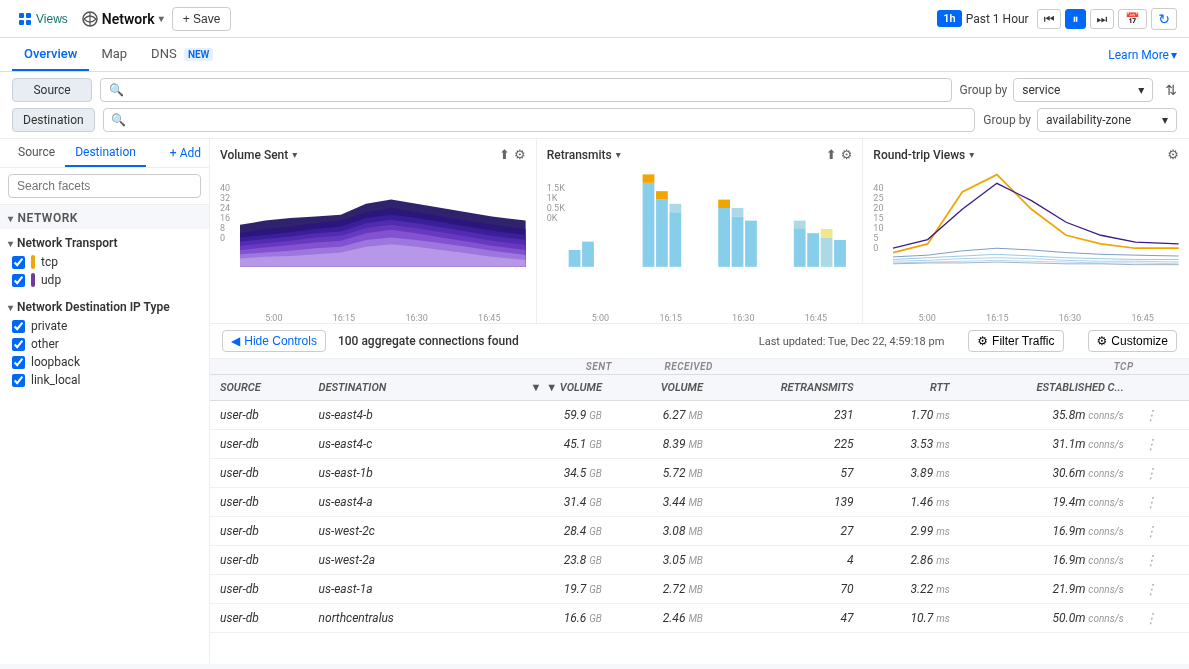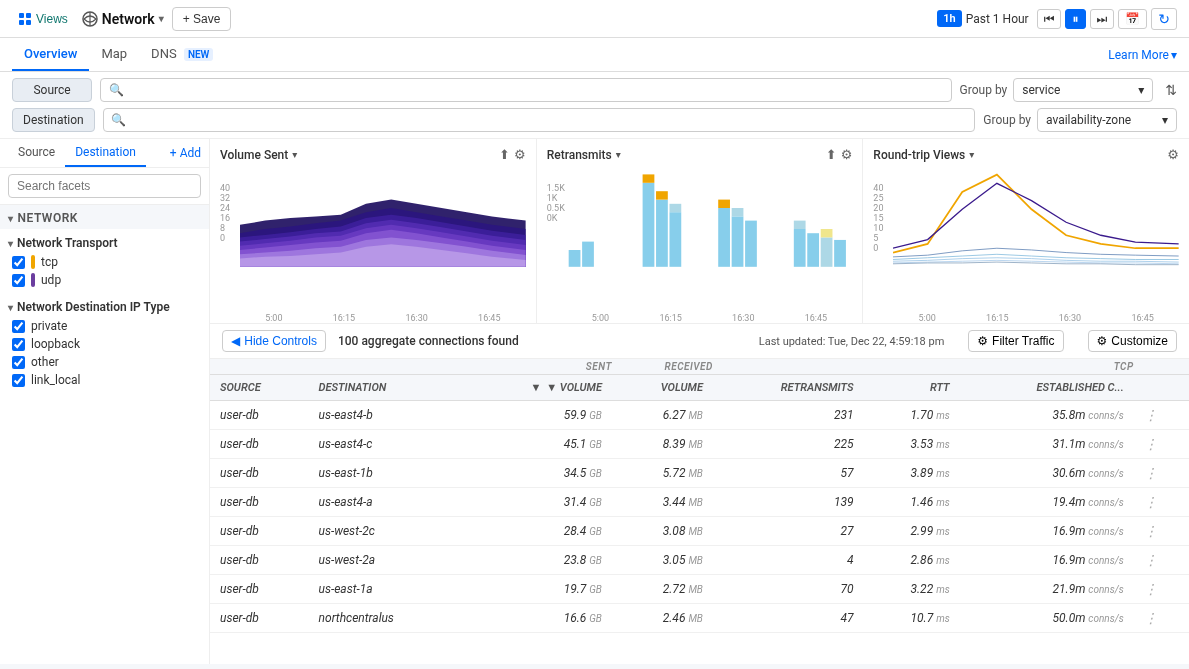--- a/index.html
+++ b/index.html
@@ -216,25 +216,25 @@
       <div class="subsection-title">
         <span class="chevron">▾</span>
         <span>Network Destination IP Type</span>
       </div>
       <div class="facet-item">
         <input type="checkbox" class="facet-checkbox" checked="" style="">
         <span>private</span>
       </div>
       <div class="facet-item">
         <input type="checkbox" class="facet-checkbox" checked="" style="">
-        <span>loopback</span>
+        <span>other</span>
       </div>
       <div class="facet-item">
         <input type="checkbox" class="facet-checkbox" checked="" style="">
-        <span>other</span>
+        <span>loopback</span>
       </div>
       <div class="facet-item">
         <input type="checkbox" class="facet-checkbox" checked="" style="">
         <span>link_local</span>
       </div>
     </div>
   </div>
 
   <div class="right-area">
 

